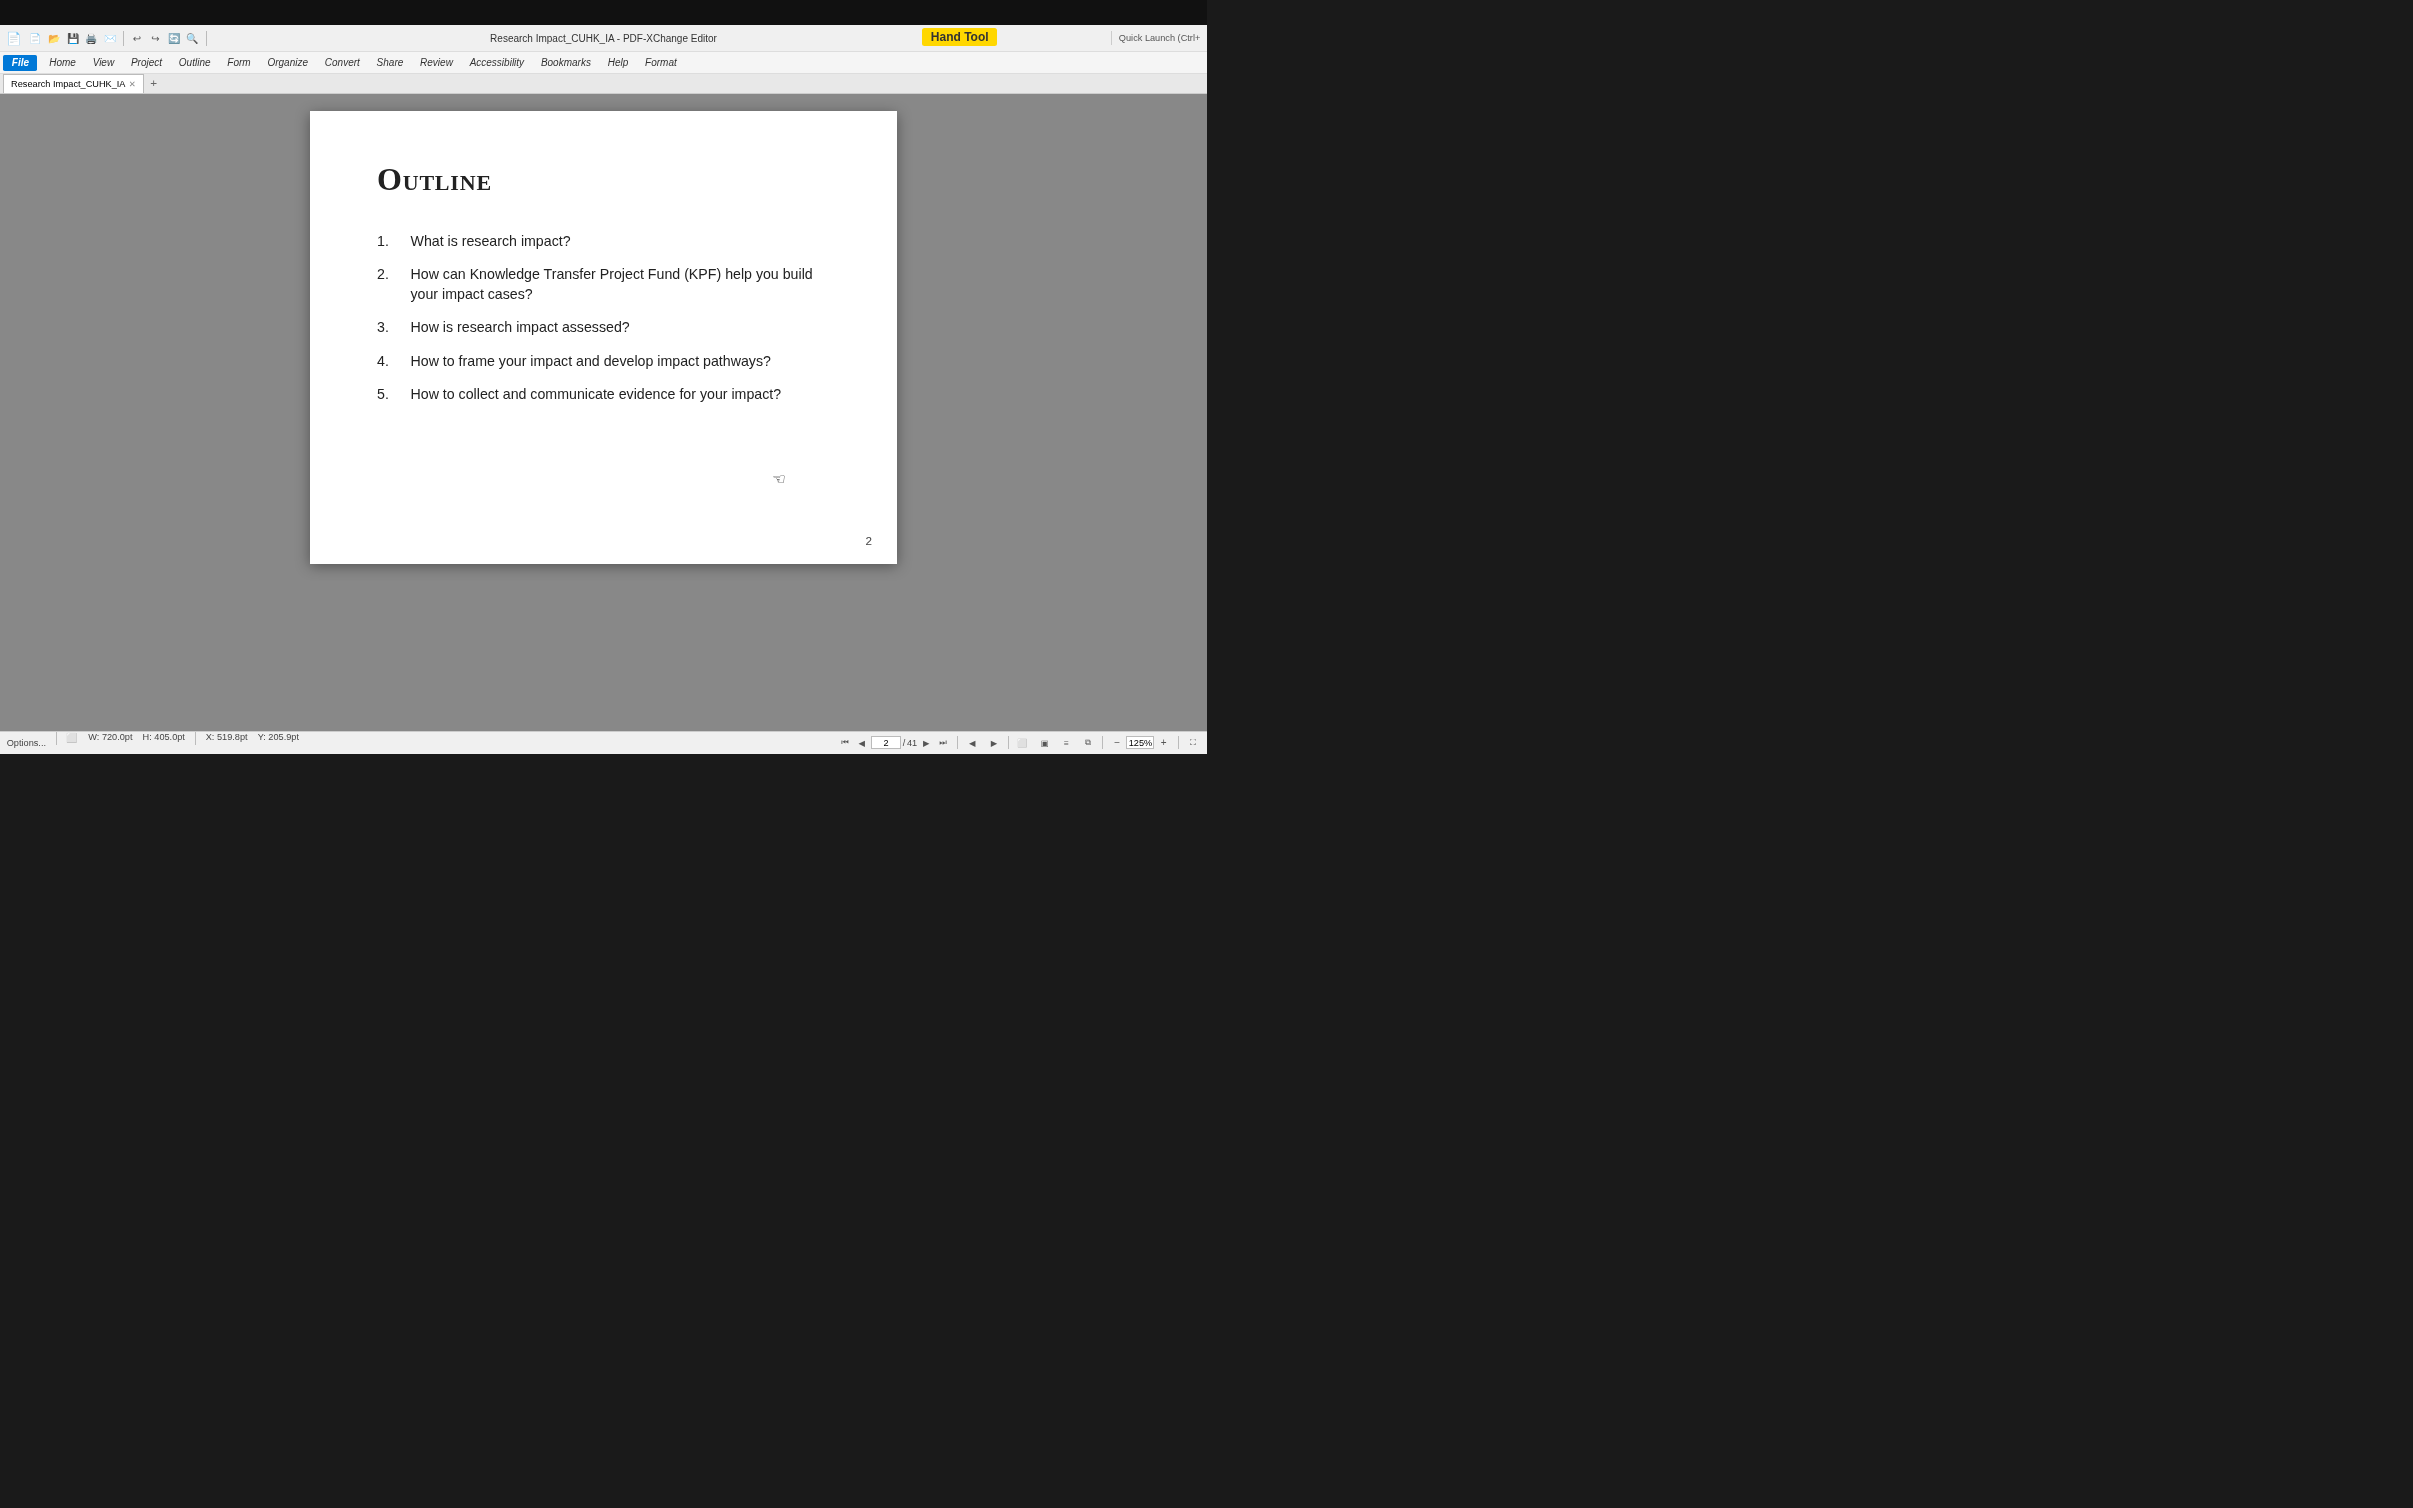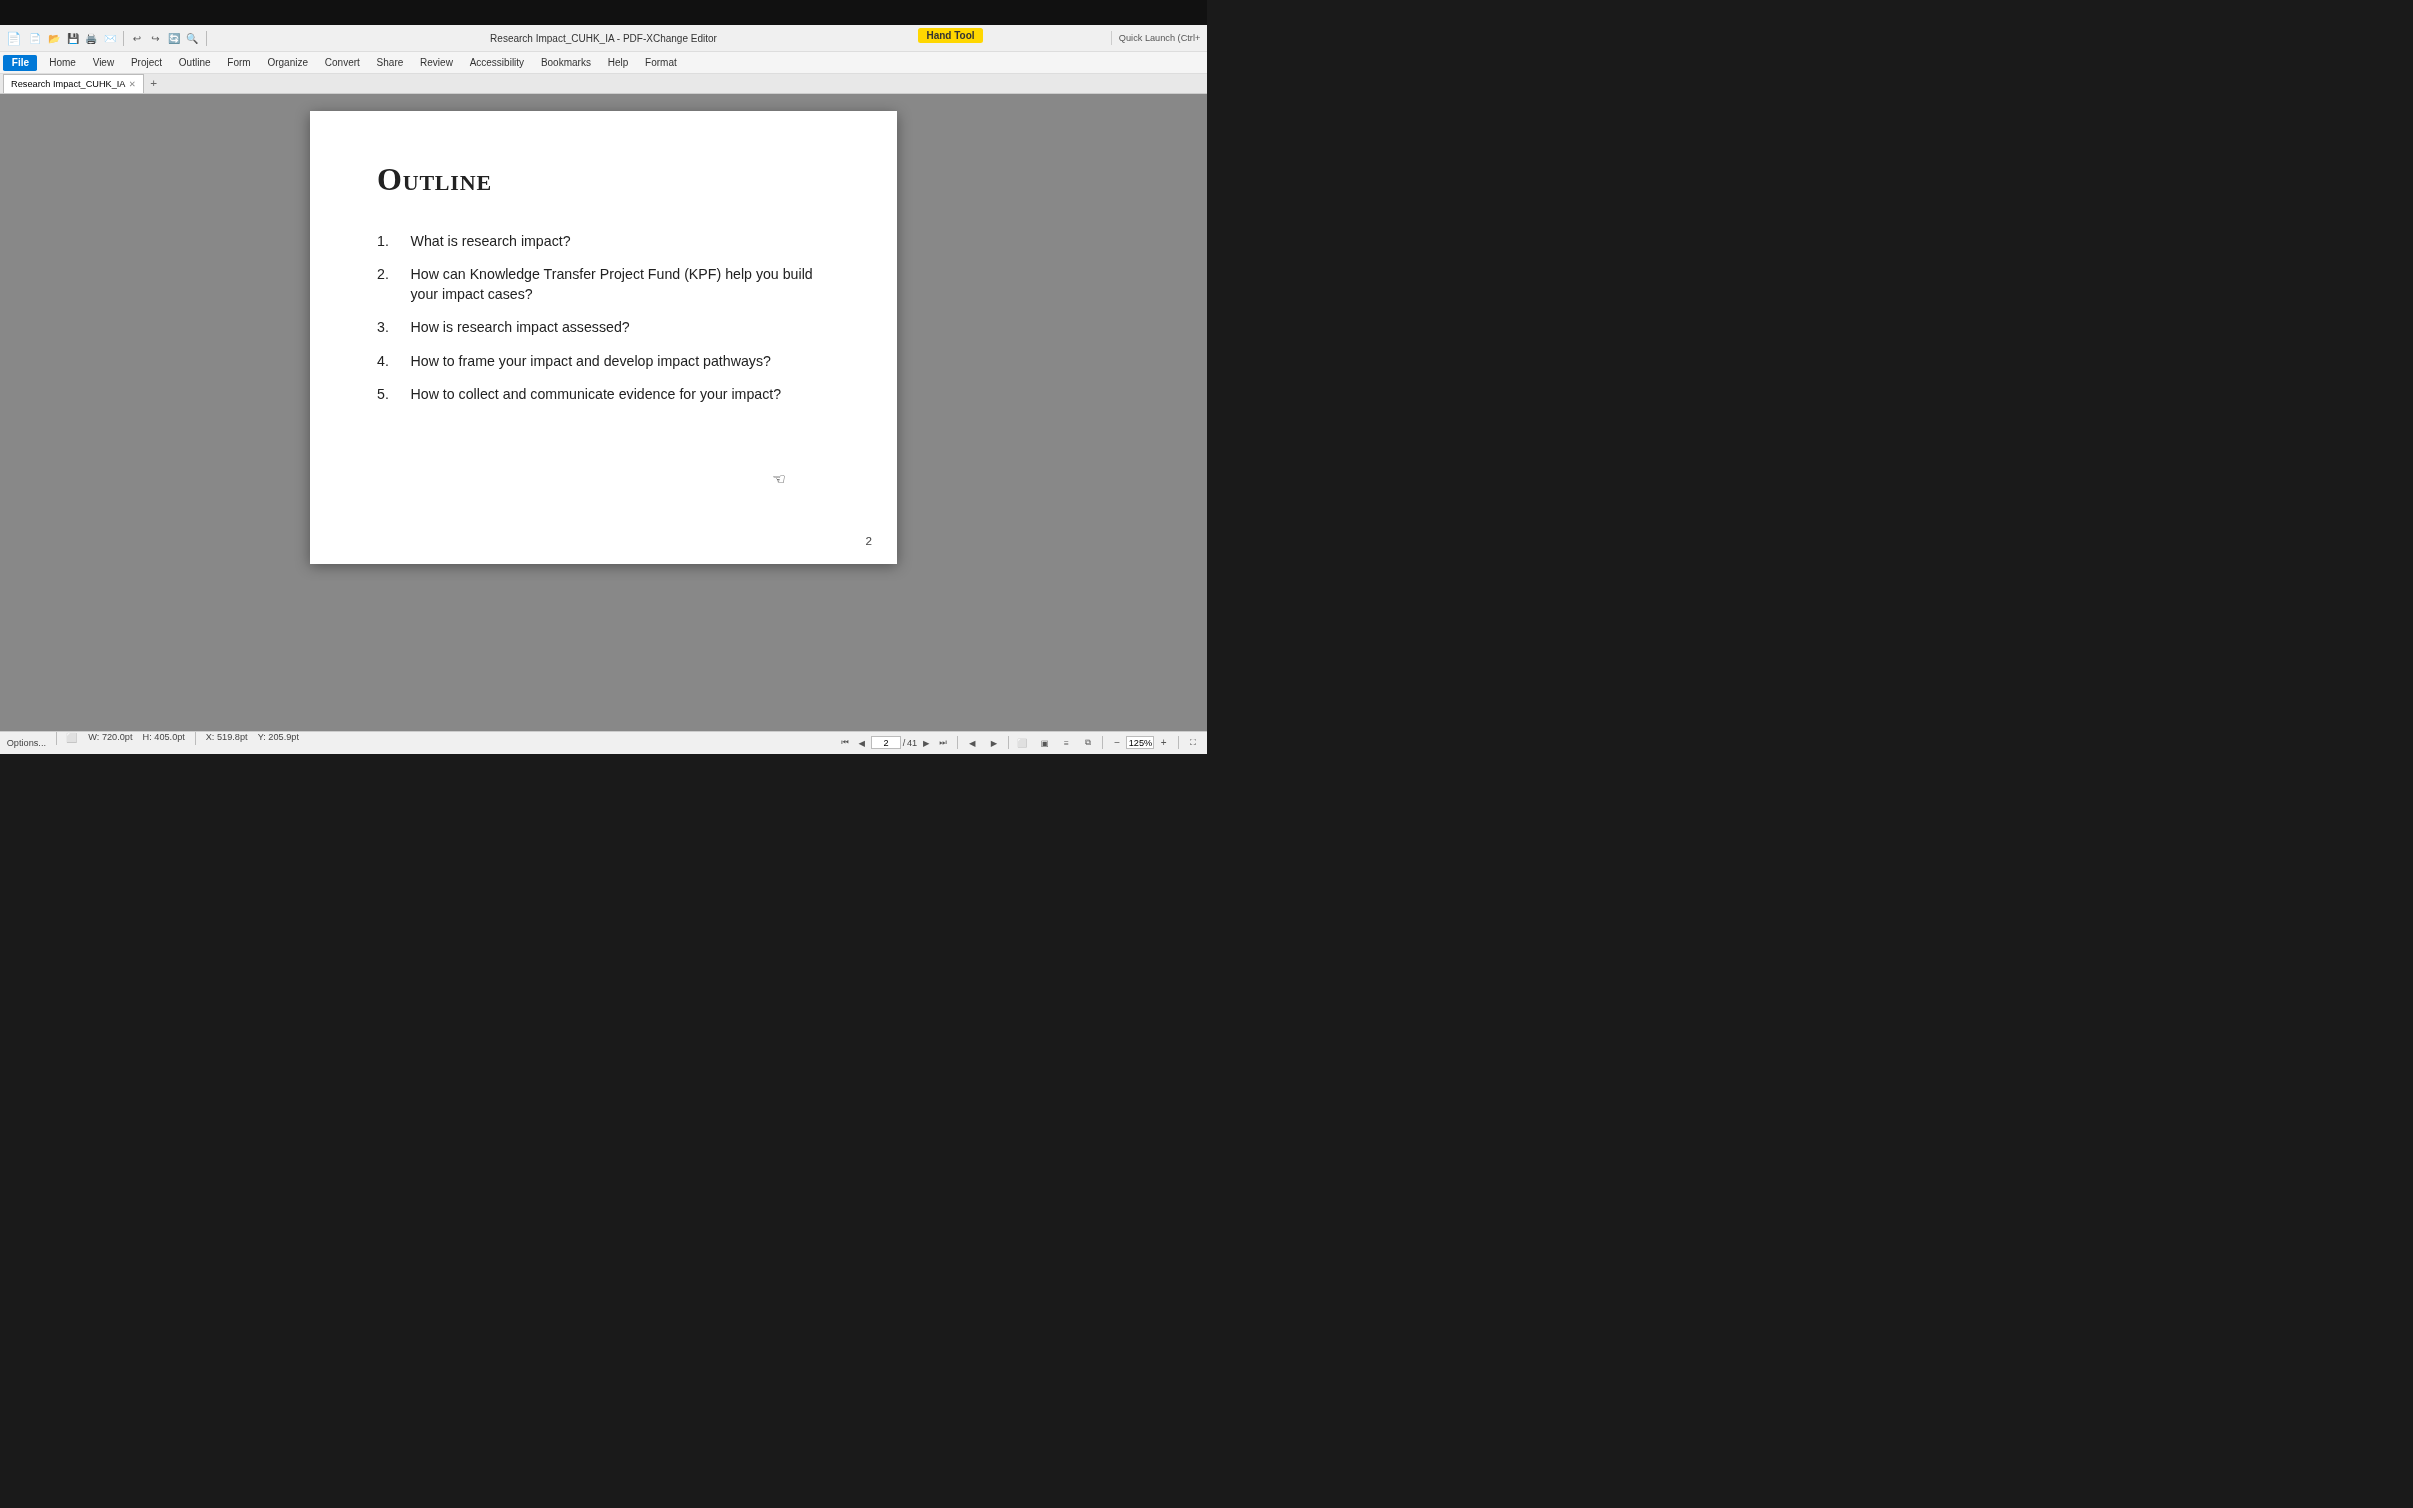--- a/index.html
+++ b/index.html
@@ -83,20 +83,21 @@
       gap: 0;
       border-bottom: 0.8px solid #ddd;
     }
     .menu-item {
       padding: 2.5px 8.4px;
       font-size: 10px;
       color: #333;
       cursor: pointer;
       border-radius: 1.7px;
       white-space: nowrap;
+      font-style: italic;
     }
     .menu-item.file-btn {
       background: #0078d7;
       color: white;
       border-radius: 1.7px;
       font-weight: bold;
       margin-right: 3.4px;
     }
 
     
@@ -348,21 +349,21 @@
   <div class="toolbar-icon-btn">✉️</div>
   <div class="tb-separator"></div>
   <div class="toolbar-icon-btn">↩</div>
   <div class="toolbar-icon-btn">↪</div>
   <div class="toolbar-icon-btn">🔄</div>
   <div class="toolbar-icon-btn">🔍</div>
   <div class="tb-separator"></div>
 
   <div class="title-bar-center" style="position:absolute; left:50%; transform:translateX(-50%); font-size:10px; color:#333;">Research Impact_CUHK_IA - PDF-XChange Editor</div>
 
-  <div class="hand-tool-badge" style="position:absolute; right:224px; top:3.4px; background:#ffd700; color:#333; font-size:10px; font-weight:bold; padding:1.7px 8.4px; border-radius:2.5px;">Hand Tool</div>
+  <div class="hand-tool-badge" style="position:absolute; right:210px; top:3.4px; background:#ffd700; color:#333; font-size:12px; font-weight:bold; padding:1.7px 8.4px; border-radius:2.5px;">Hand Tool</div>
 
   <div style="position:absolute; right:0; font-size:9.2px; color:#555; padding:1.7px 6.7px; background:#f0f0f0; border-left:0.8px solid #ccc;">Quick Launch (Ctrl+</div>
 </div>
 
 <div class="menu-bar">
   <div class="menu-item file-btn">File</div>
   <div class="menu-item">Home</div>
   <div class="menu-item">View</div>
   <div class="menu-item">Project</div>
   <div class="menu-item">Outline</div>

